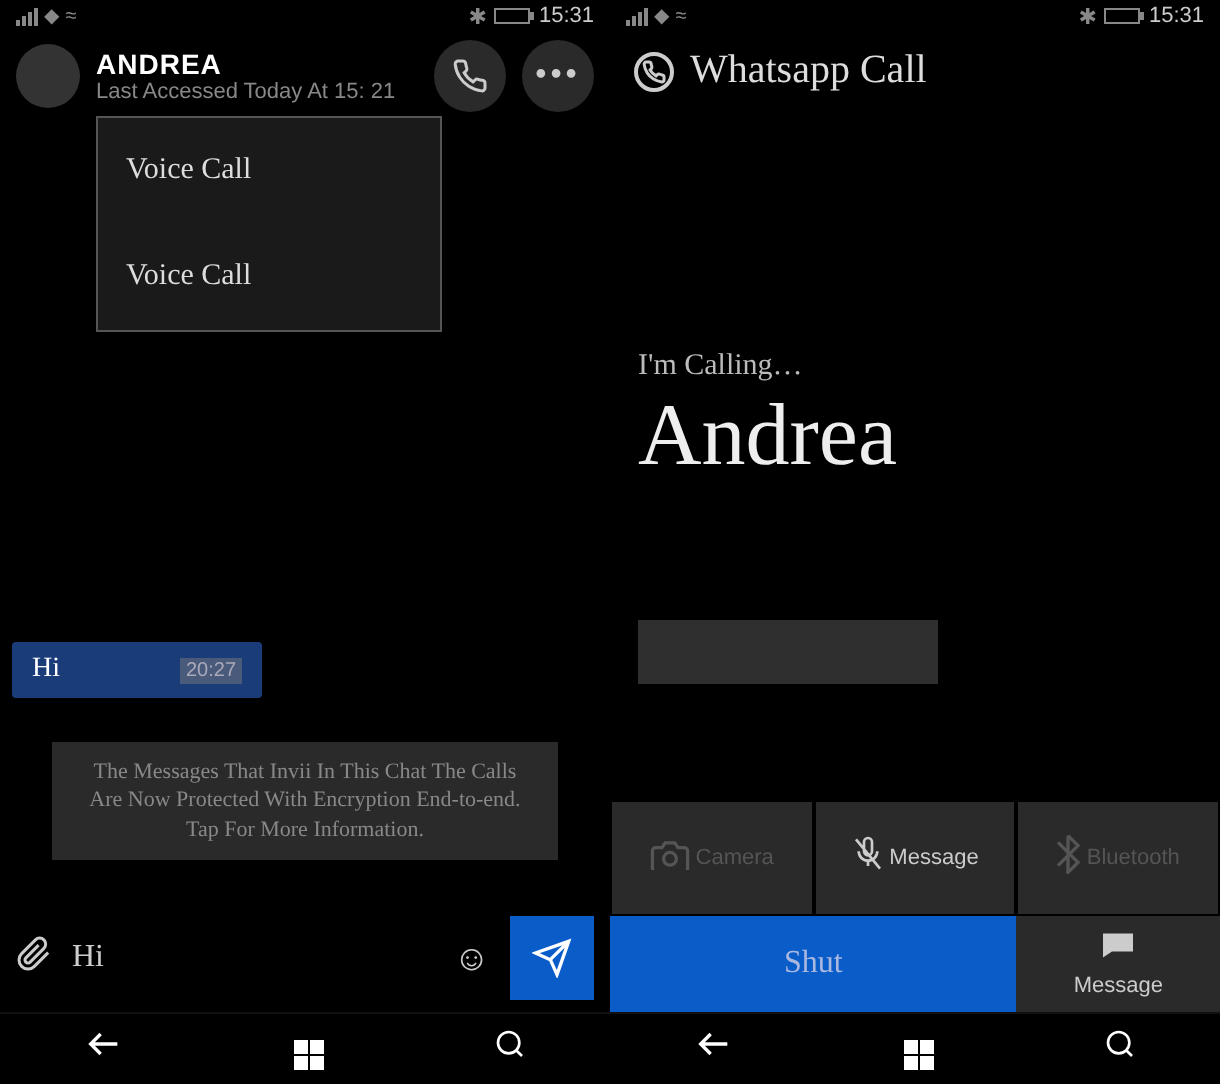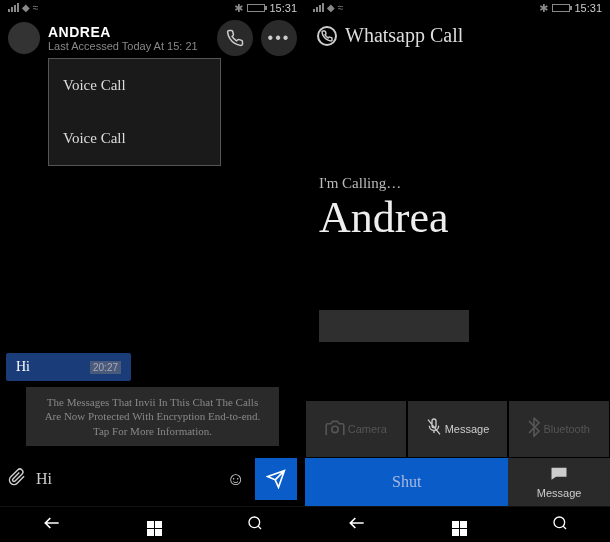--- a/index.html
+++ b/index.html
@@ -133,21 +133,21 @@
       color: #aab;
       background: #4a5a7a;
       padding: 1px 3px;
     }
     .encryption-notice {
       background: #2a2a2a;
       color: #888;
       font-size: 11px;
       text-align: center;
       padding: 8px 12px;
-      margin: 0 20px;
+      margin: 16px 20px;
       line-height: 1.3;
       font-family: Georgia, serif;
     }
     
     .input-bar {
       display: flex;
       align-items: center;
       padding: 6px 8px;
       gap: 10px;
       border-top: 0;

